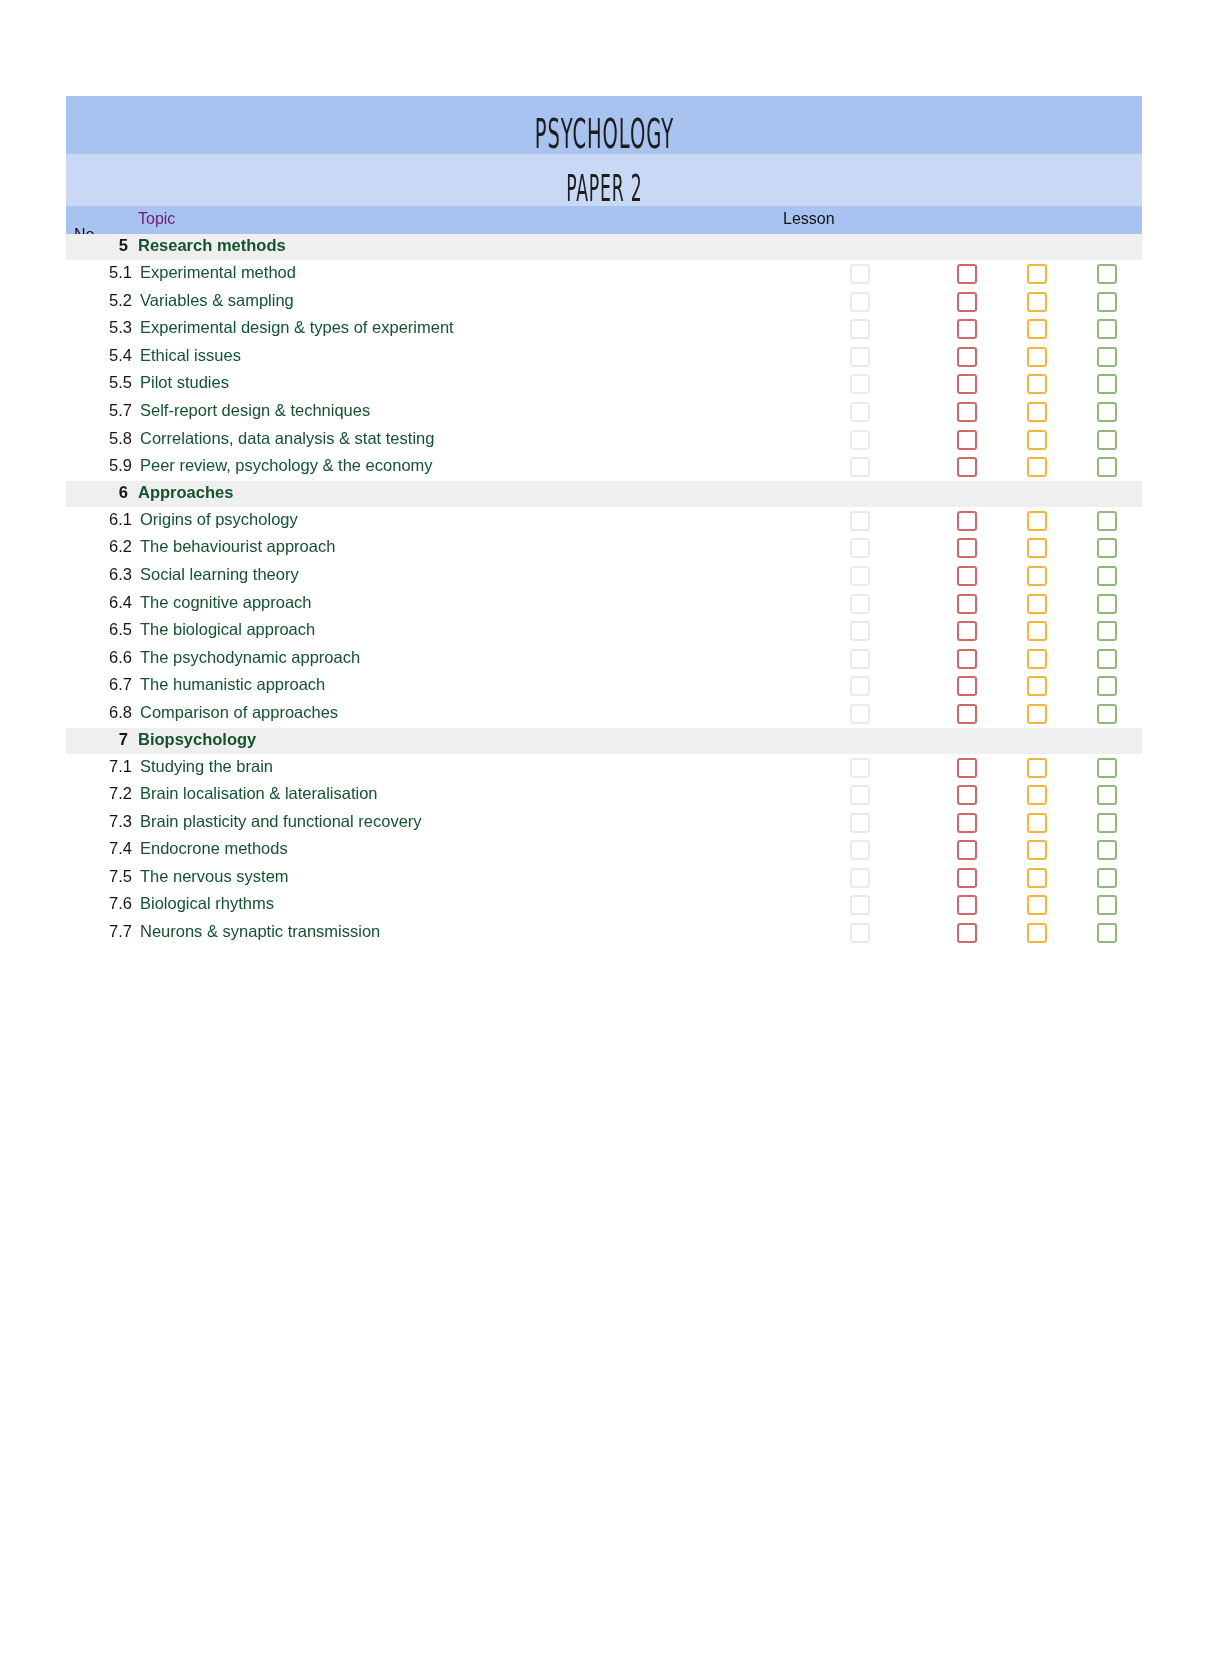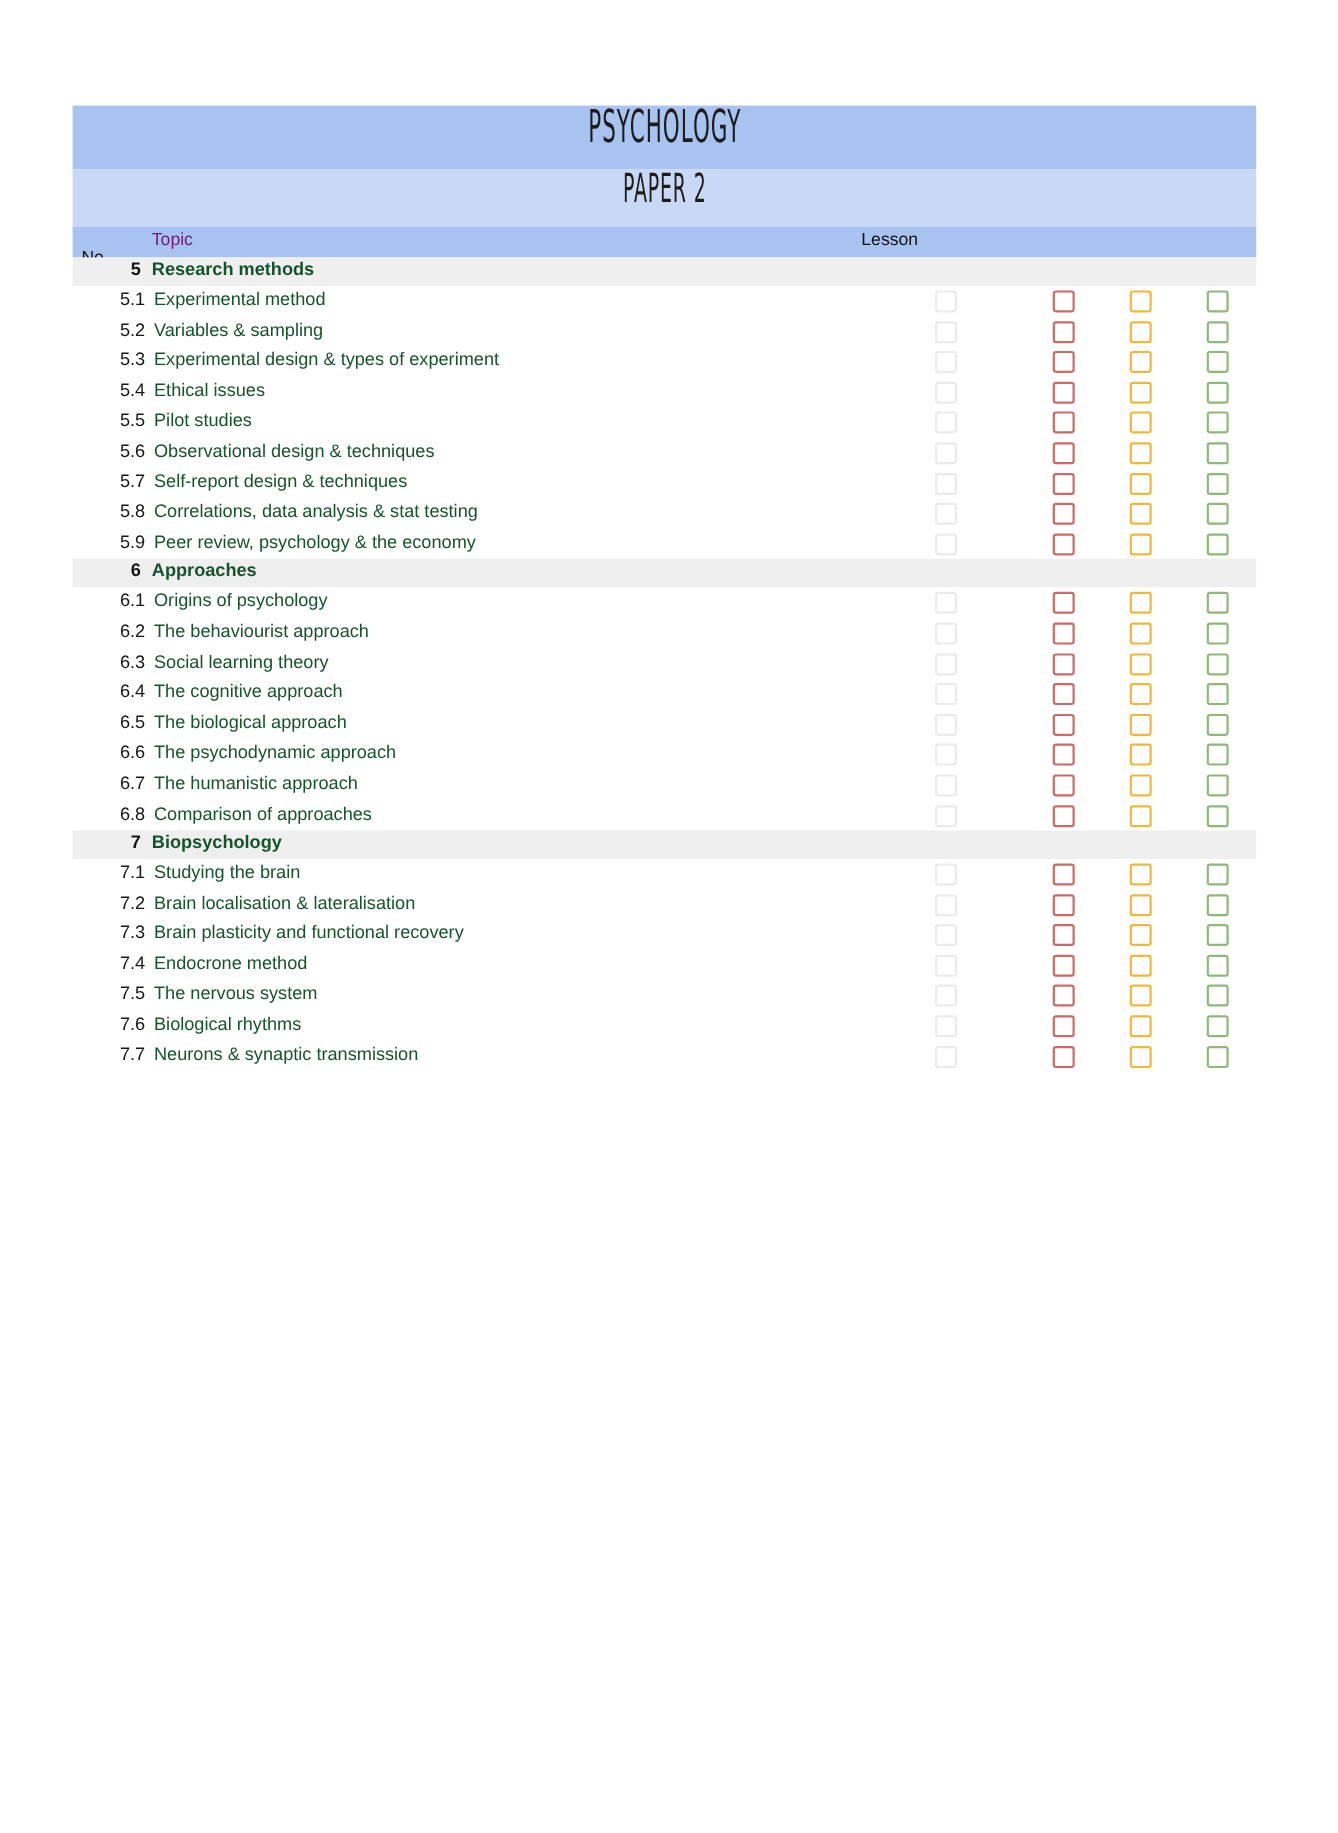--- a/index.html
+++ b/index.html
@@ -33,21 +33,21 @@
     width: 1076px;
   }
 
   
   .title-band {
     box-sizing: border-box;
     width: 100%;
     background: #a8c3ef;
     height: 58px;
     display: flex;
-    align-items: flex-start;
+    align-items: flex-end;
     justify-content: center;
   }
   .title-band.sub {
     background: #c9d9f5;
     height: 52px;
   }
   .title-text {
     font-family: "DejaVu Sans Condensed", "Liberation Sans Narrow", "Liberation Sans", sans-serif;
     font-size: 35px;
     font-weight: 400;
@@ -212,28 +212,20 @@
         </div>
         <div class="row">
           <span class="num">5.5</span>
           <span class="topic">Pilot studies</span>
           <span class="cbx c0"></span>
           <span class="cbx c1"></span>
           <span class="cbx c2"></span>
           <span class="cbx c3"></span>
         </div>
         <div class="row">
-          <span class="num">5.6</span>
-          <span class="topic">Observational design &amp; techniques</span>
-          <span class="cbx c0"></span>
-          <span class="cbx c1"></span>
-          <span class="cbx c2"></span>
-          <span class="cbx c3"></span>
-        </div>
-        <div class="row">
           <span class="num">5.7</span>
           <span class="topic">Self-report design &amp; techniques</span>
           <span class="cbx c0"></span>
           <span class="cbx c1"></span>
           <span class="cbx c2"></span>
           <span class="cbx c3"></span>
         </div>
         <div class="row">
           <span class="num">5.8</span>
           <span class="topic">Correlations, data analysis &amp; stat testing</span>
@@ -341,21 +333,21 @@
         <div class="row">
           <span class="num">7.3</span>
           <span class="topic">Brain plasticity and functional recovery</span>
           <span class="cbx c0"></span>
           <span class="cbx c1"></span>
           <span class="cbx c2"></span>
           <span class="cbx c3"></span>
         </div>
         <div class="row">
           <span class="num">7.4</span>
-          <span class="topic">Endocrone method</span>
+          <span class="topic">Endocrone methods</span>
           <span class="cbx c0"></span>
           <span class="cbx c1"></span>
           <span class="cbx c2"></span>
           <span class="cbx c3"></span>
         </div>
         <div class="row">
           <span class="num">7.5</span>
           <span class="topic">The nervous system</span>
           <span class="cbx c0"></span>
           <span class="cbx c1"></span>

